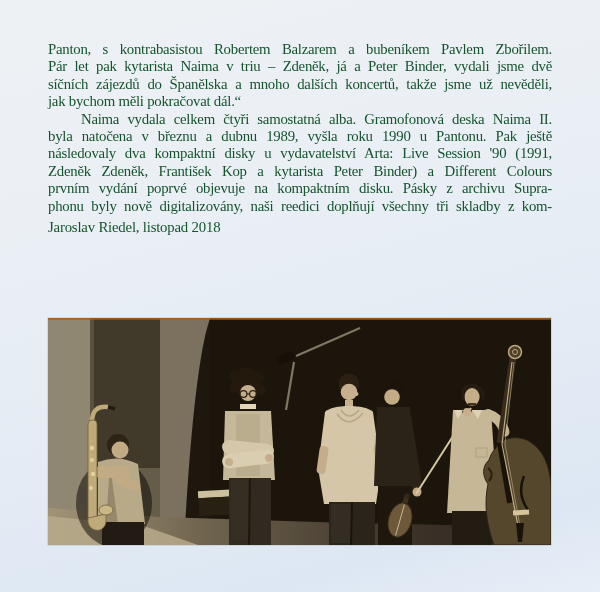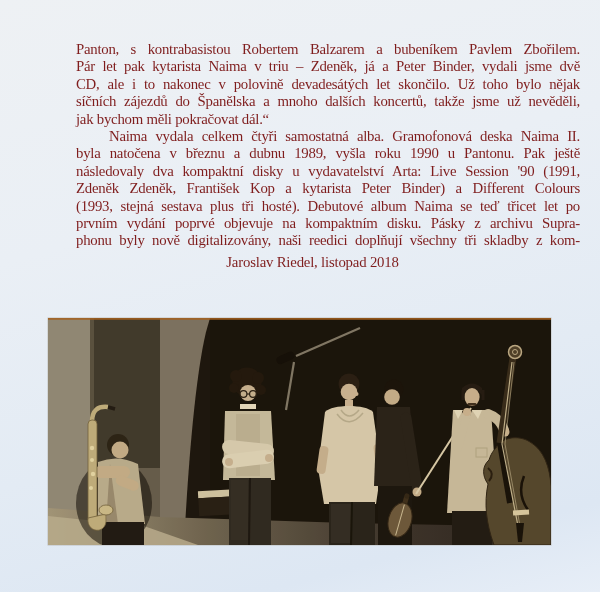--- a/index.html
+++ b/index.html
@@ -4,53 +4,51 @@
 <style>
   html,body{margin:0;padding:0;}
   body{
     width:600px;height:592px;overflow:hidden;position:relative;
     background:linear-gradient(165deg,#eef1f4 0%,#eaeff5 35%,#e3ebf4 65%,#dde7f3 88%,#e7eef7 100%);
     font-family:"Liberation Serif","DejaVu Serif",serif;
   }
   .page{position:absolute;inset:0;}
   .textblock{
     position:absolute;left:48px;top:41px;width:504px;
-    color:#7f1d1d;font-size:14.8px;line-height:17.4px;letter-spacing:-0.25px;margin-left:28px;
+    color:#14532d;font-size:14.8px;line-height:17.4px;letter-spacing:-0.25px;
   }
   .tline{text-align:justify;text-align-last:justify;}
   .tline.left{text-align:left;text-align-last:left;}
   .tline.indent{text-indent:33px;}
   .ital{}
   .signature{
-    text-align:center;padding-right:31px;margin-top:4px;
+    text-align:left;padding-right:31px;margin-top:4px;
     font-size:14.8px;line-height:17.4px;letter-spacing:-0.2px;
   }
   .photo{
     position:absolute;left:48px;top:318px;width:503px;height:227px;margin:0;
     box-shadow:0 0 0 0.5px rgba(120,110,90,0.35);
   }
   .photo svg{display:block;width:100%;height:100%;}
 </style>
 </head>
 <body>
 
 <div class="page">
 
   <div class="textblock">
     <div>
         <div class="tline"><span>Panton, s kontrabasistou Robertem Balzarem a bubeníkem Pavlem Zbořilem.</span></div>
         <div class="tline"><span>Pár let pak kytarista Naima v triu – Zdeněk, já a Peter Binder, vydali jsme dvě</span></div>
-        <div class="tline"><span>CD, ale i to nakonec v polovině devadesátých let skončilo. Už toho bylo nějak</span></div>
         <div class="tline"><span>síčních zájezdů do Španělska a mnoho dalších koncertů, takže jsme už nevěděli,</span></div>
         <div class="tline left"><span>jak bychom měli pokračovat dál.“</span></div>
         <div class="tline indent"><span>Naima vydala celkem čtyři samostatná alba. Gramofonová deska </span><span class="ital">Naima II.</span></div>
         <div class="tline"><span>byla natočena v březnu a dubnu 1989, vyšla roku 1990 u Pantonu. Pak ještě</span></div>
         <div class="tline"><span>následovaly dva kompaktní disky u vydavatelství Arta: </span><span class="ital">Live Session '90</span><span> (1991,</span></div>
         <div class="tline"><span>Zdeněk Zdeněk, František Kop a kytarista Peter Binder) a </span><span class="ital">Different Colours</span></div>
-        <div class="tline"><span>(1993, stejná sestava plus tři hosté). Debutové album </span><span class="ital">Naima</span><span> se teď třicet let po</span></div>
         <div class="tline"><span>prvním vydání poprvé objevuje na kompaktním disku. Pásky z archivu Supra-</span></div>
         <div class="tline"><span>phonu byly nově digitalizovány, naši reedici doplňují všechny tři skladby z kom-</span></div>
       </div>
     <div class="signature">Jaroslav Riedel, listopad 2018</div>
   </div>
 
   <figure class="photo" role="img" aria-label="Black-and-white stage photograph of five musicians: a crouching saxophonist at left, a curly-haired man with round glasses and crossed arms, a man in a loose light shirt, a violinist in a dark shirt holding a bow, and a mustached double-bass player at right">
     <svg viewBox="0 0 503 227" preserveAspectRatio="none">
       <defs>
         <linearGradient id="floorG" x1="0" y1="0" x2="1" y2="0">

